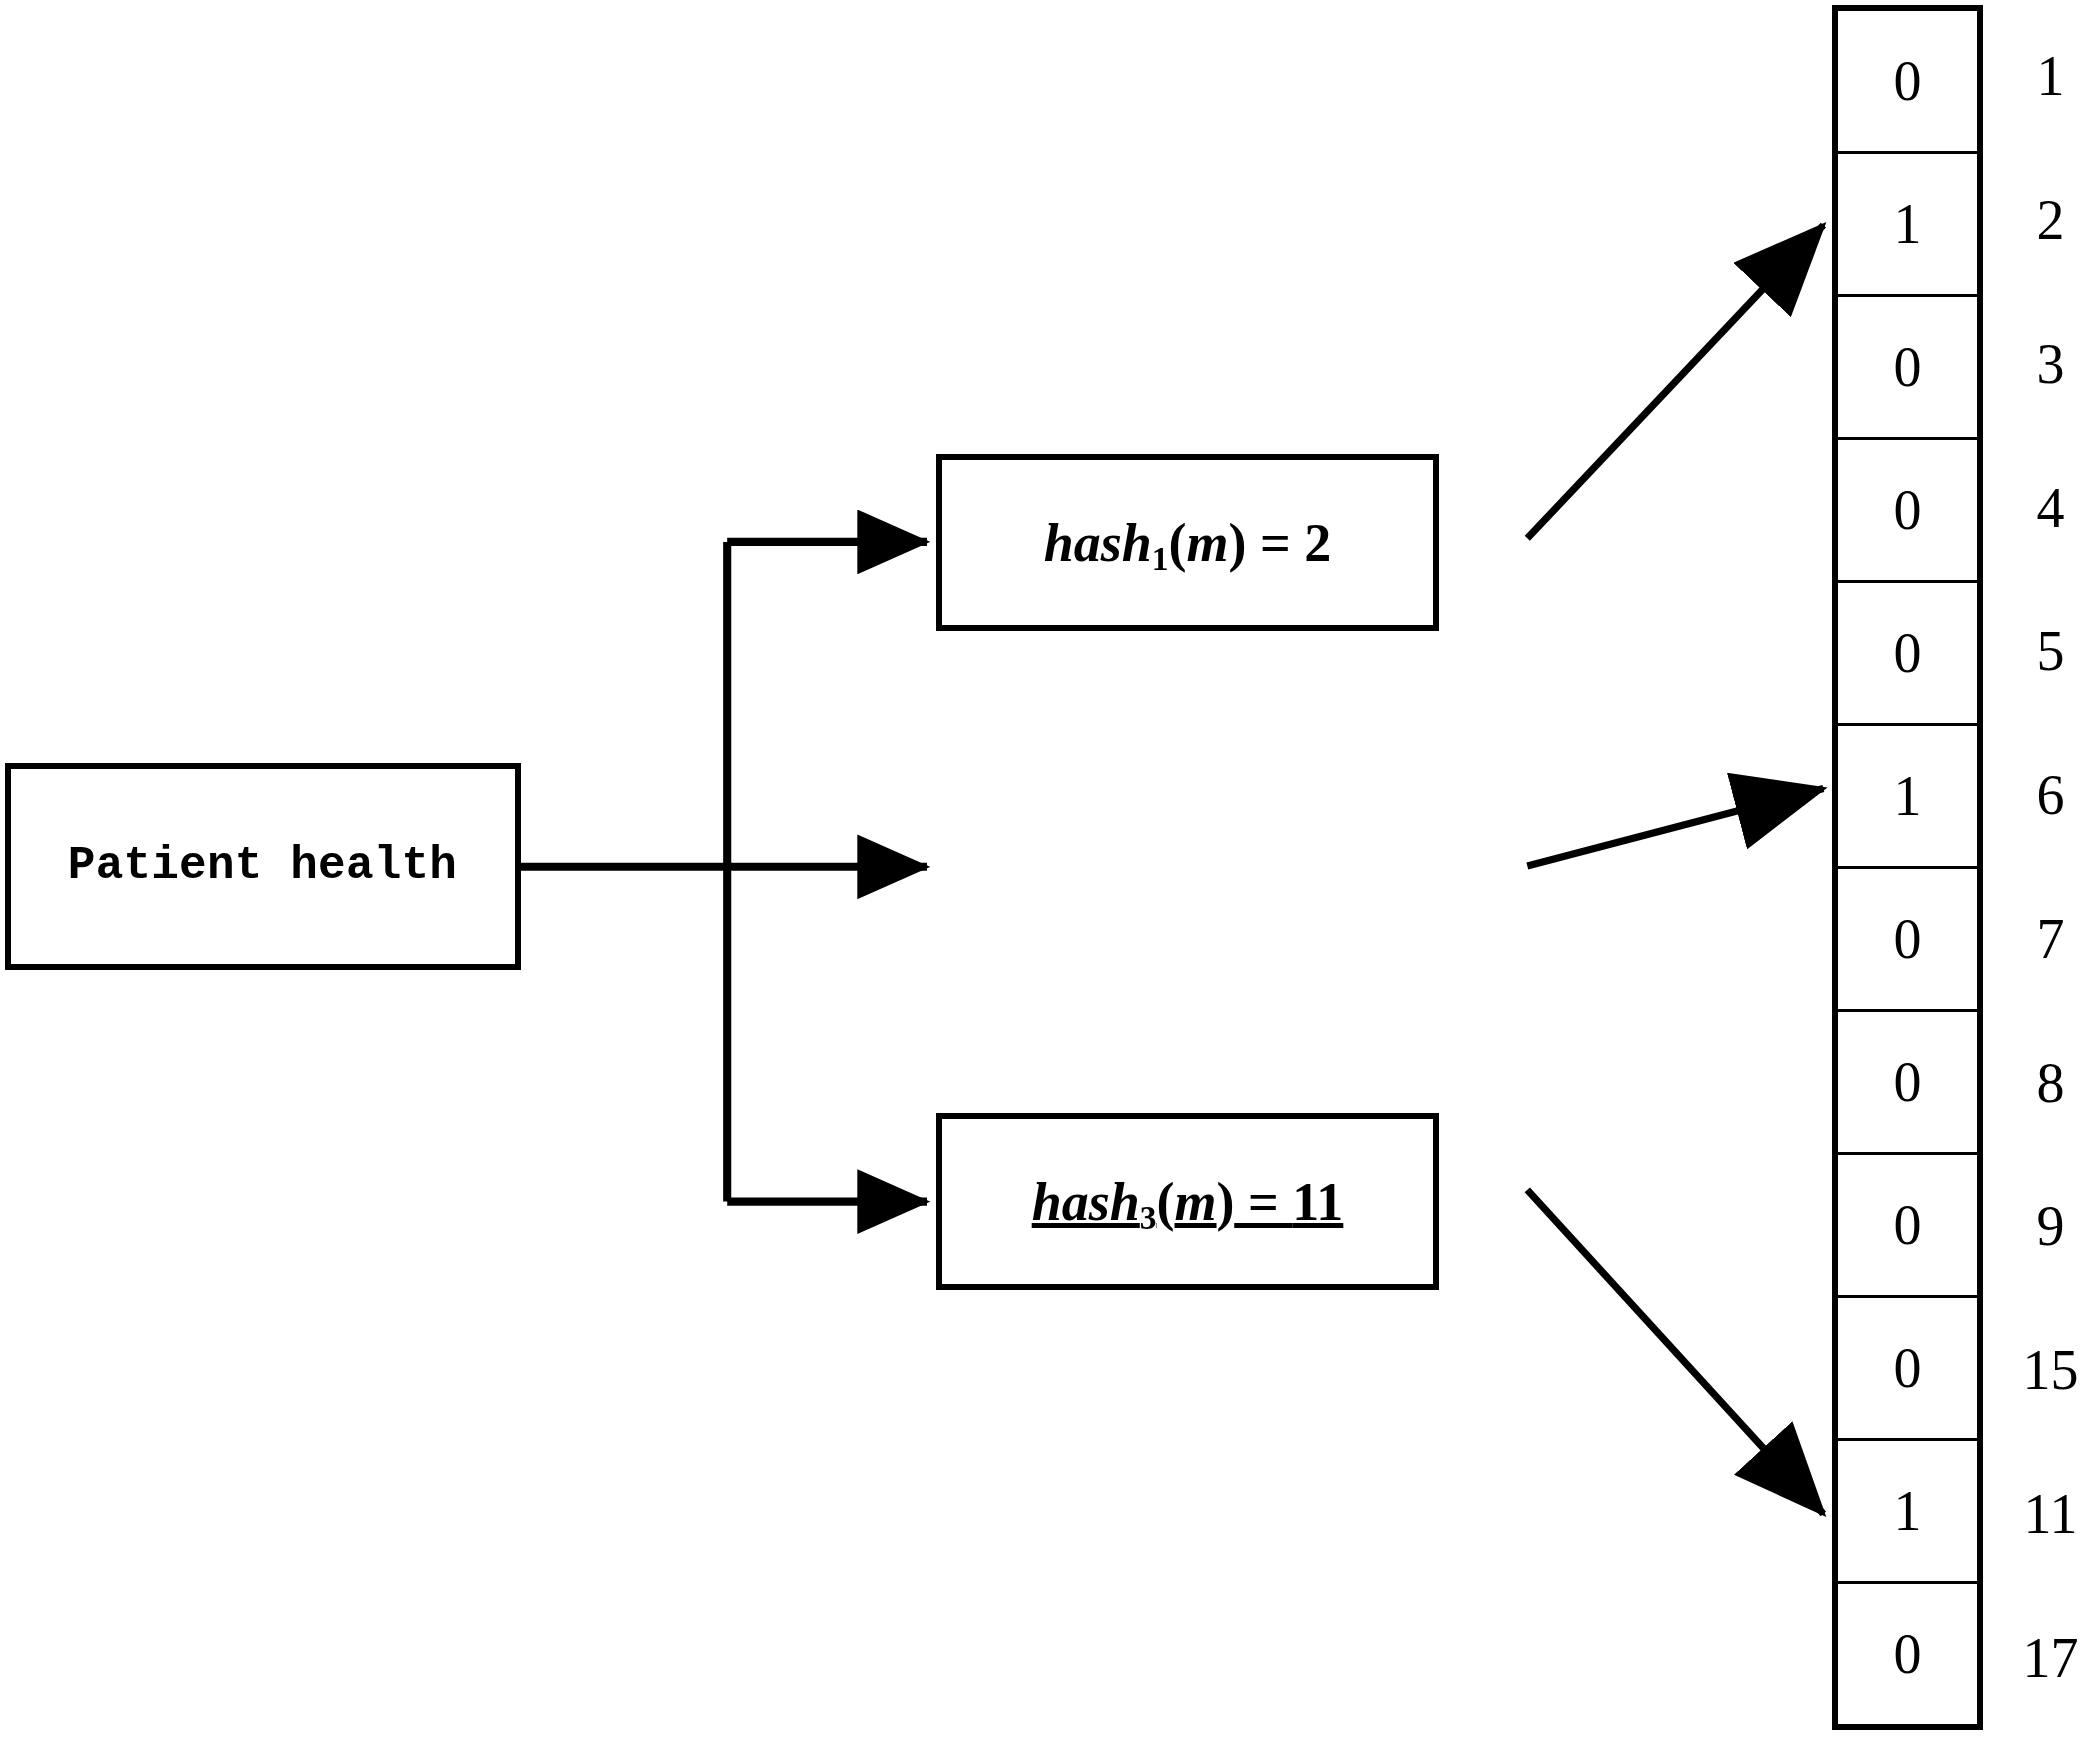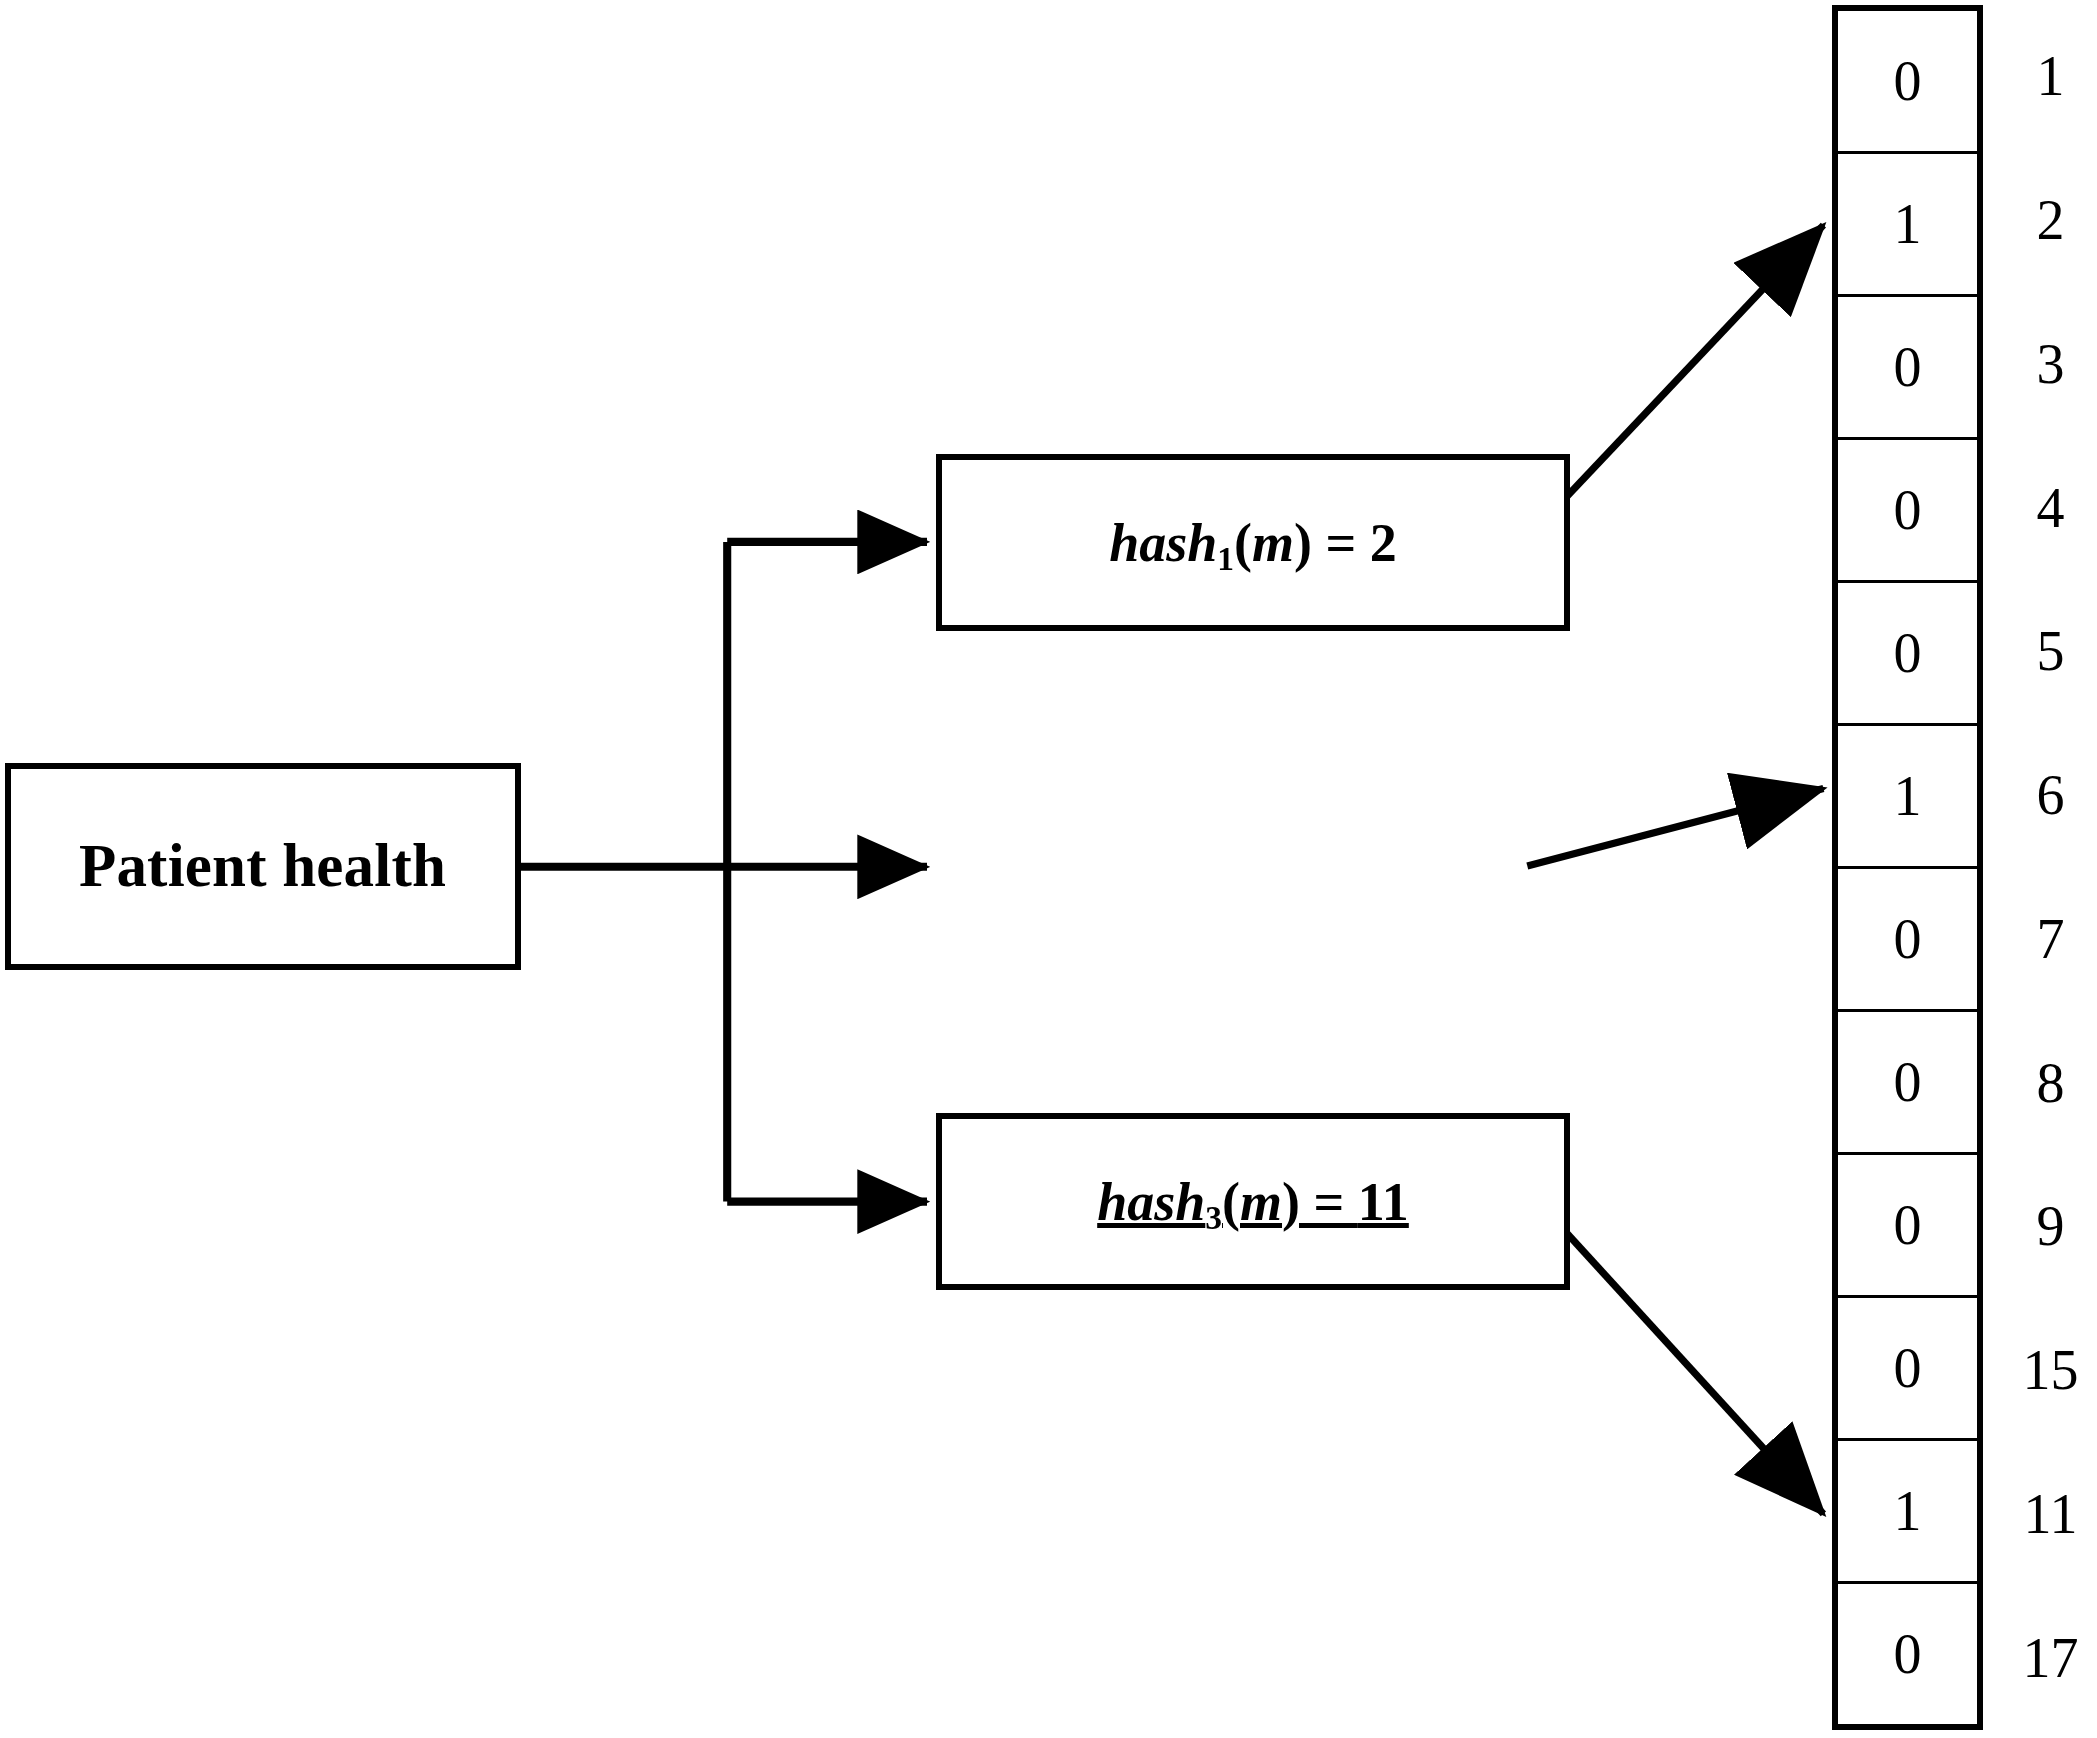--- a/index.html
+++ b/index.html
@@ -33,33 +33,34 @@
     align-items: center;
     justify-content: center;
     text-align: center;
   }
   .source-box {
     left: 4.5px;
     top: 763px;
     width: 516px;
     height: 207px;
     font-weight: bold;
-    font-size: 61px;
+    font-size: 46px;
     line-height: 1.22;
     letter-spacing: 0.2px;
+    font-family: Liberation Mono, monospace;
   }
   .source-box .src-line {
     display: block;
   }
   .ital {
     font-style: italic;
   }
   .hash-box {
     left: 936px;
-    width: 634px;
+    width: 503px;
     height: 177px;
     font-size: 54px;
     font-weight: bold;
     font-style: italic;
     white-space: nowrap;
   }
   #hash-box-1 { top: 454px; }
   #hash-box-2 { top: 776px; }
   #hash-box-3 { top: 1113px; text-decoration: underline; }
   .hash-expr sub {

